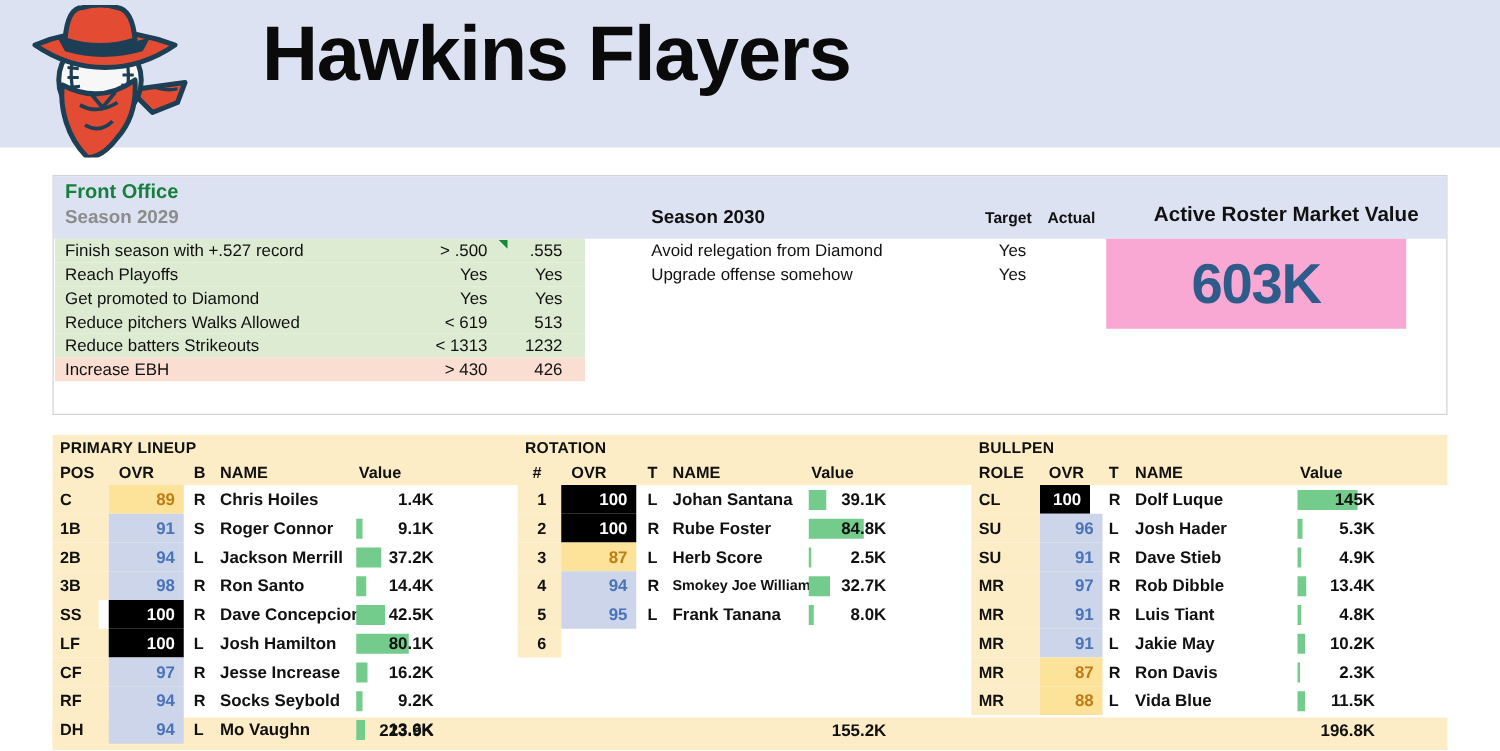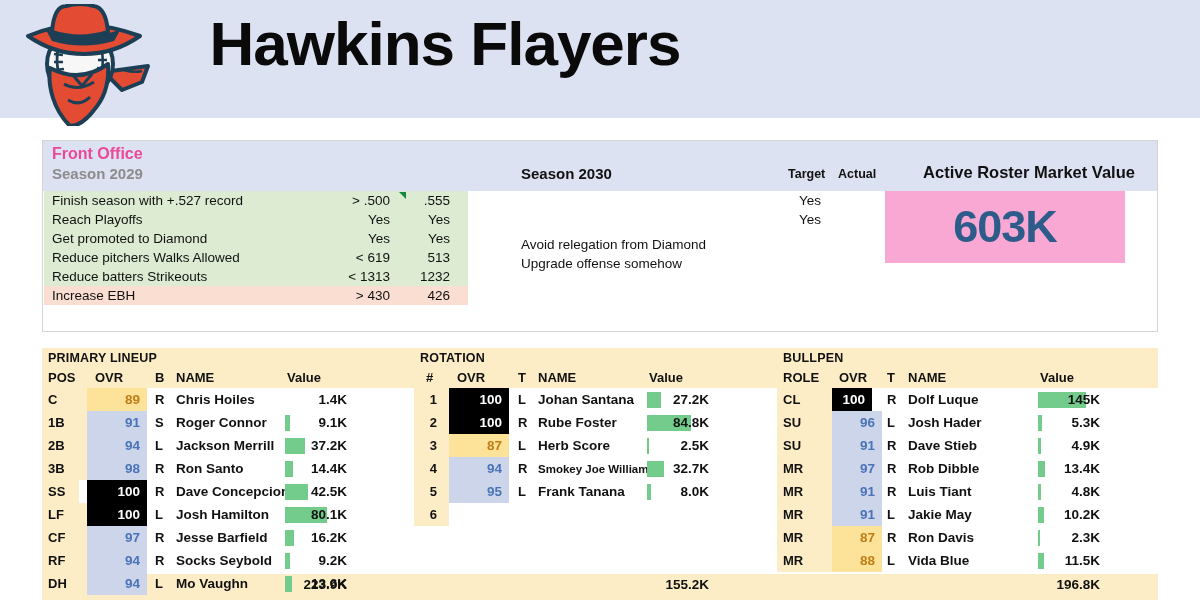--- a/index.html
+++ b/index.html
@@ -54,21 +54,21 @@
     border: 1px solid #d4d4d4;
   }
   .fo-band {
     position: absolute;
     left: 0; top: 0;
     width: 1114px; height: 50px;
     background: #dde2f2;
   }
   .fo-title {
     position: absolute; left: 9px; top: 4px;
-    font-size: 16px; font-weight: bold; color: #ec4899;
+    font-size: 16px; font-weight: bold; color: #15803d;
   }
   .fo-season-old {
     position: absolute; left: 9px; top: 24px;
     font-size: 15px; font-weight: bold; color: #8c8c8c;
   }
   .fo-season-new {
     position: absolute; left: 478px; top: 24px;
     font-size: 15px; font-weight: bold; color: #111;
   }
   .fo-hdr-target {
@@ -119,21 +119,21 @@
   }
 
   
   .goals-new {
     position: absolute; left: 478px; top: 50px;
     width: 360px;
   }
   .goal-row2 {
     height: 19px; position: relative; font-size: 13.5px; color: #111;
   }
-  .goal2-label { position: absolute; left: 0px; top: 2px; white-space: nowrap; margin-top: 44px; }
+  .goal2-label { position: absolute; left: 0px; top: 2px; white-space: nowrap; }
   .goal2-target { position: absolute; left: 267px; top: 2px; width: 44px; text-align: center; }
 
   
   .roster {
     position: absolute;
     left: 42px; top: 348px;
     width: 1116px; height: 245px;
   }
   .band-head {
     position: absolute; left: 0; top: 0;
@@ -360,21 +360,21 @@
           <div class="cell-ovr ovr-elite" style="left: 45px; width: 60px;">100</div>
           <div class="cell-hand" style="left: 113px;">L</div>
           <div class="cell-name" style="left: 134px;">Josh Hamilton</div>
           <div class="valbar" style="left: 243px; width: 42px;"></div>
           <div class="cell-val" style="left: 215px; width: 90px;">80.1K</div>
         </div>
         <div class="prow">
           <div class="cell-pos" style="left: 0px; width: 45px; padding-left: 6px;">CF</div>
           <div class="cell-ovr ovr-good" style="left: 45px; width: 60px;">97</div>
           <div class="cell-hand" style="left: 113px;">R</div>
-          <div class="cell-name" style="left: 134px;">Jesse Barfield</div>
+          <div class="cell-name" style="left: 134px;">Jesse Increase</div>
           <div class="valbar" style="left: 243px; width: 9px;"></div>
           <div class="cell-val" style="left: 215px; width: 90px;">16.2K</div>
         </div>
         <div class="prow">
           <div class="cell-pos" style="left: 0px; width: 45px; padding-left: 6px;">RF</div>
           <div class="cell-ovr ovr-good" style="left: 45px; width: 60px;">94</div>
           <div class="cell-hand" style="left: 113px;">R</div>
           <div class="cell-name" style="left: 134px;">Socks Seybold</div>
           <div class="valbar" style="left: 243px; width: 5px;"></div>
           <div class="cell-val" style="left: 215px; width: 90px;">9.2K</div>
@@ -398,21 +398,21 @@
     <div class="col-hdr" style="left:104px">T</div>
     <div class="col-hdr" style="left:124px">NAME</div>
     <div class="col-hdr" style="left:235px">Value</div>
     <div class="rows" id="rows-rotation">
         <div class="prow">
           <div class="cell-pos" style="left: 0px; width: 35px; padding-left: 0px; justify-content: flex-end; padding-right: 12px;">1</div>
           <div class="cell-ovr ovr-elite" style="left: 35px; width: 60px;">100</div>
           <div class="cell-hand" style="left: 104px;">L</div>
           <div class="cell-name" style="left: 124px;">Johan Santana</div>
           <div class="valbar" style="left: 233px; width: 14px;"></div>
-          <div class="cell-val" style="left: 205px; width: 90px;">27.2K</div>
+          <div class="cell-val" style="left: 205px; width: 90px;">39.1K</div>
         </div>
         <div class="prow">
           <div class="cell-pos" style="left: 0px; width: 35px; padding-left: 0px; justify-content: flex-end; padding-right: 12px;">2</div>
           <div class="cell-ovr ovr-elite" style="left: 35px; width: 60px;">100</div>
           <div class="cell-hand" style="left: 104px;">R</div>
           <div class="cell-name" style="left: 124px;">Rube Foster</div>
           <div class="valbar" style="left: 233px; width: 44px;"></div>
           <div class="cell-val" style="left: 205px; width: 90px;">84.8K</div>
         </div>
         <div class="prow">

